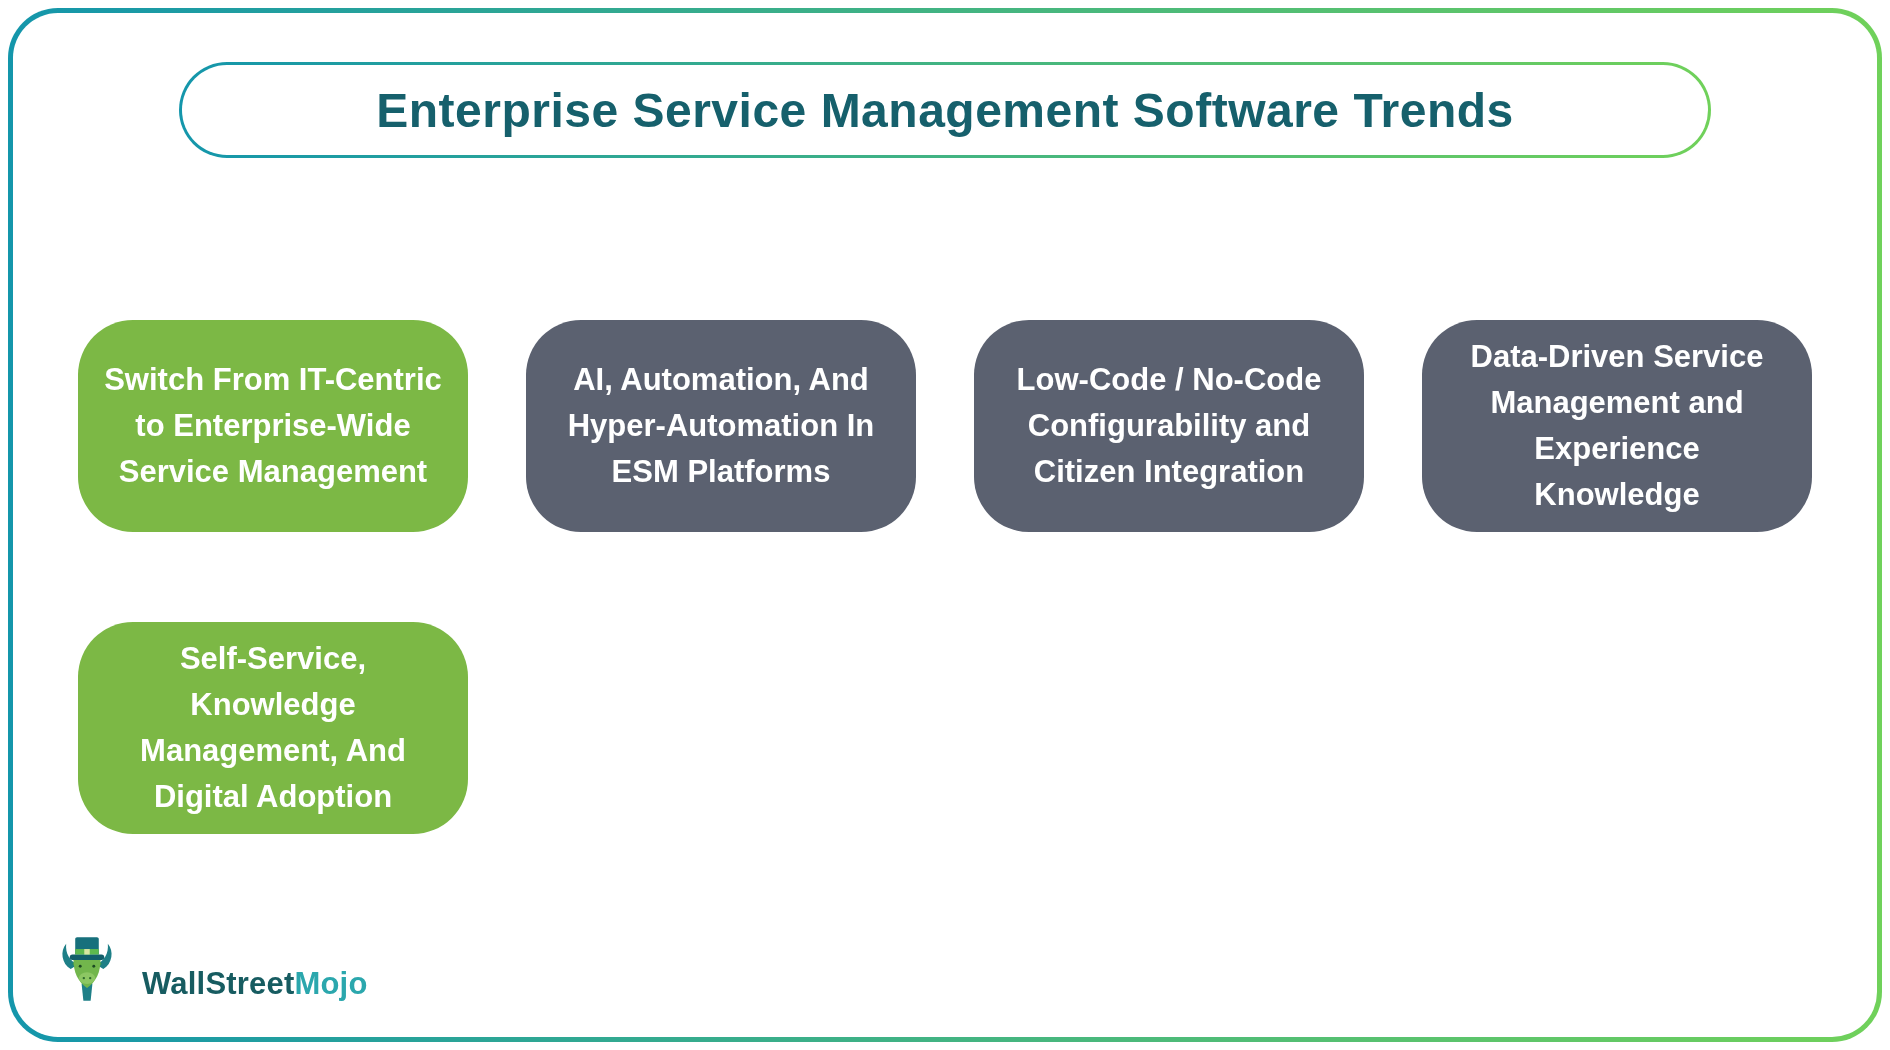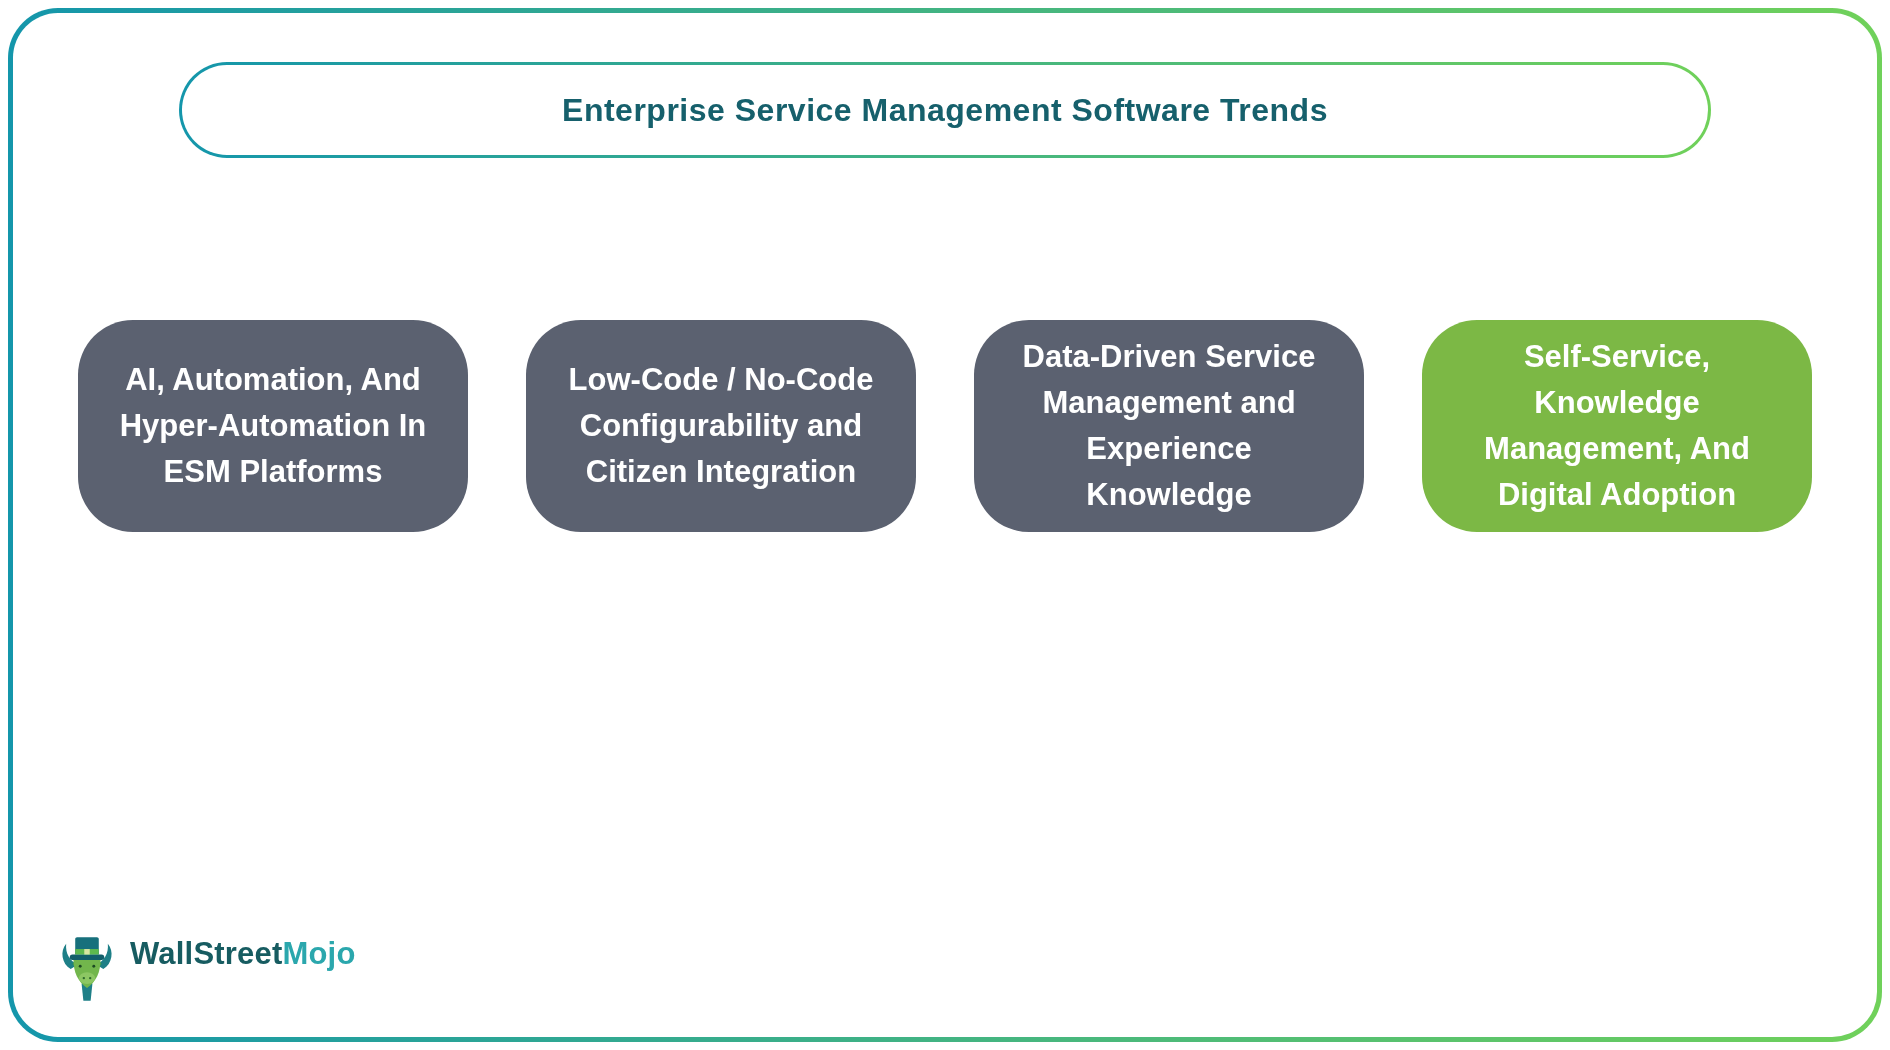--- a/index.html
+++ b/index.html
@@ -22,40 +22,40 @@
     position:absolute;top:62px;left:50%;transform:translateX(-50%);
     width:1532px;height:96px;border-radius:48px;
     background:linear-gradient(90deg,var(--border_teal),var(--border_green));
     padding:3px;box-sizing:border-box;
   }
   .title-inner{
     width:100%;height:100%;background:#ffffff;border-radius:45px;
     display:flex;align-items:center;justify-content:center;
   }
   .title-text{
-    color:var(--teal_dark);font-size:32px;font-weight:700;letter-spacing:.5px;
+    color:var(--teal_dark);font-size:48px;font-weight:700;letter-spacing:.5px;
   }
   
   .grid{
     position:absolute;left:78px;top:320px;width:1734px;
     display:grid;grid-template-columns:repeat(4,390px);
     justify-content:space-between;row-gap:90px;
   }
   .card{
     height:212px;border-radius:55px;display:flex;align-items:center;justify-content:center;
     text-align:center;padding:10px 26px;box-sizing:border-box;
   }
   .card span{
     color:#ffffff;font-size:31px;font-weight:700;line-height:46px;
   }
   .green{background:var(--green);}
   .gray{background:var(--gray);justify-content:flex-end;}
   
   .logo{
-    position:absolute;left:58px;top:936px;display:flex;align-items:flex-start;gap:14px;
+    position:absolute;left:58px;top:936px;display:flex;align-items:flex-end;gap:26px;
   }
   .brand{font-size:31px;font-weight:700;letter-spacing:.2px;}
   .brand .p1{color:var(--logo_dark);}
   .brand .p2{color:var(--logo_light);}
 </style>
 </head>
 <body>
 
 <div class="frame">
   <div class="frame-inner"></div>
@@ -63,20 +63,23 @@
 
 <div class="content">
 
   <div class="title-wrap">
     <div class="title-inner">
       <div class="title-text">Enterprise Service Management Software Trends</div>
     </div>
   </div>
 
   <div class="grid">
+    <div class="card green">
+      <span>Switch From IT-Centric to Enterprise-Wide Service Management</span>
+    </div>
     <div class="card gray">
       <span>AI, Automation, And Hyper-Automation In ESM Platforms</span>
     </div>
     <div class="card gray">
       <span>Low-Code / No-Code Configurability and Citizen Integration</span>
     </div>
     <div class="card gray">
       <span>Data-Driven Service Management and Experience Knowledge</span>
     </div>
     <div class="card green">

